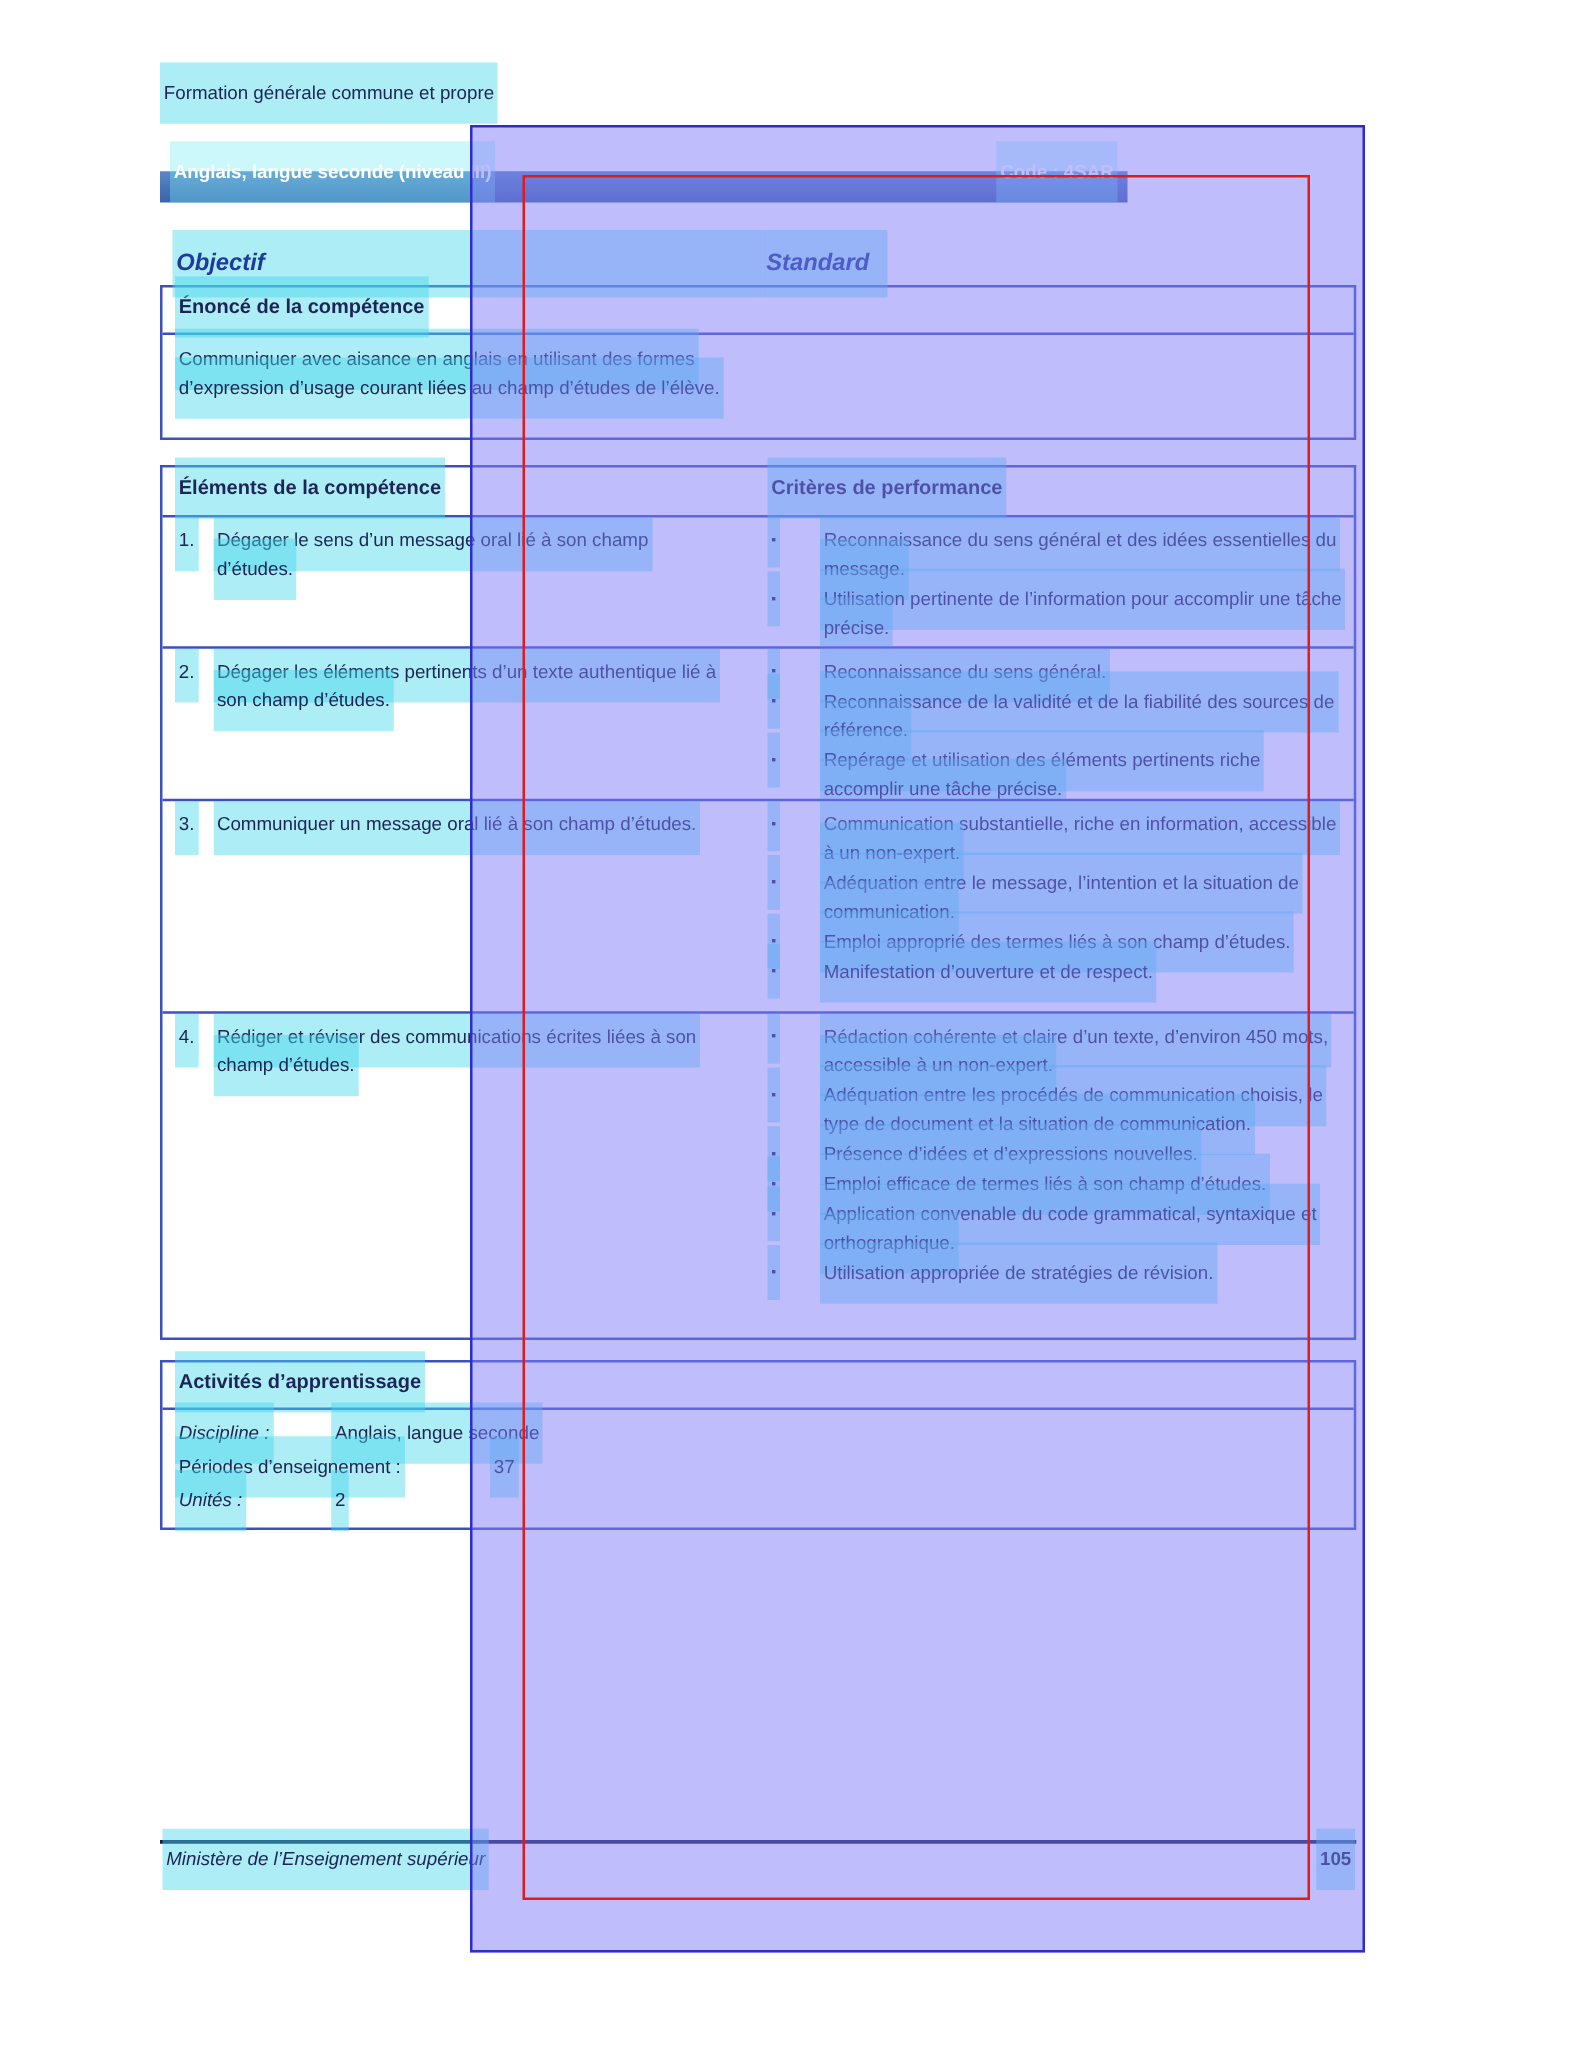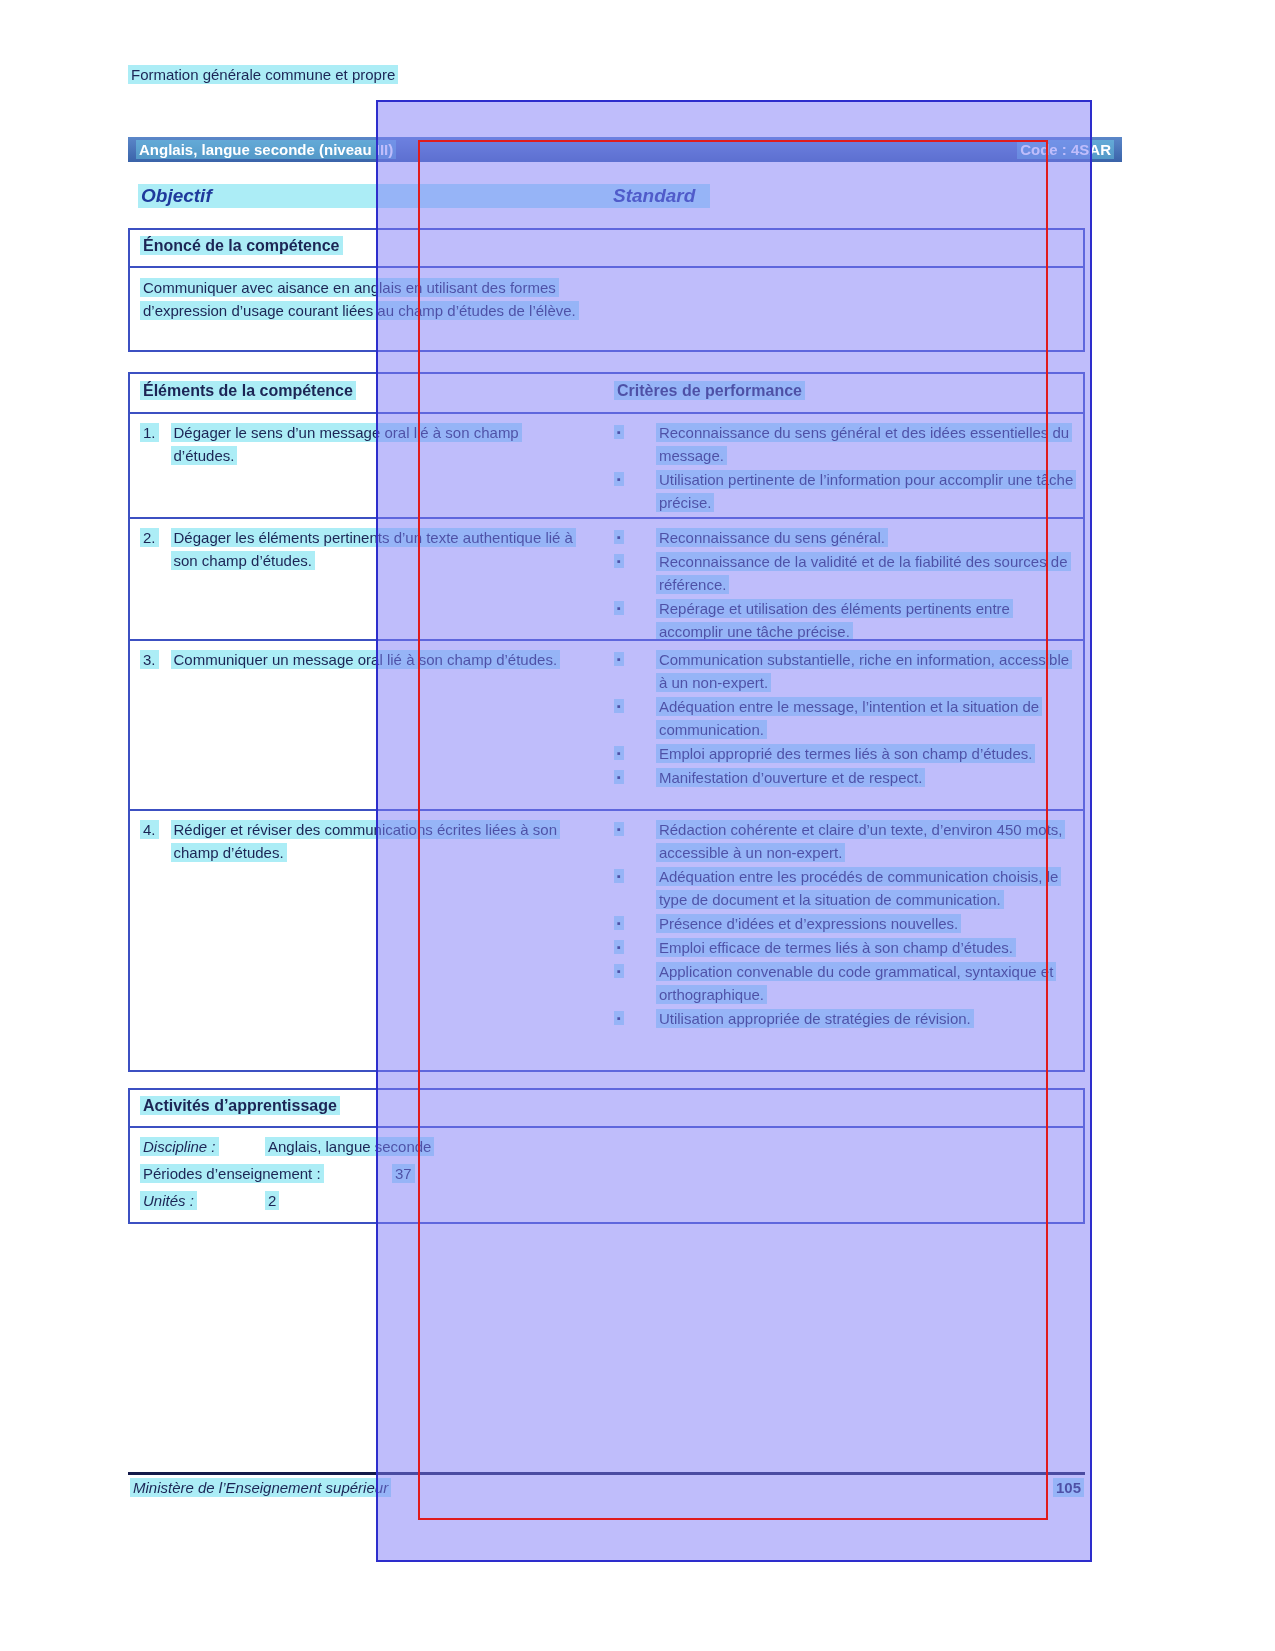--- a/index.html
+++ b/index.html
@@ -7,33 +7,33 @@
   #page {
     position:relative; width:1275px; height:1651px;
     background:#ffffff; overflow:hidden;
     font-family:"Liberation Sans", sans-serif;
     color:#1c2555;
   }
   .abs { position:absolute; }
   .hl {
     background:rgba(72,214,235,.45);
     box-decoration-break:clone; -webkit-box-decoration-break:clone;
-    padding:1px 3px;
+    padding:16px 3px;
   }
   .doc-border { border:2px solid #3c50c2; background:transparent; }
   .txt15 { font-size:15px; line-height:23px; }
 
   
   #top-label { left:128px; top:63px; font-size:15px; }
 
   
   #header-bar {
-    left:128px; top:137px; width:994px; height:25px;
+    left:128px; top:137px; width:774px; height:25px;
     background:linear-gradient(180deg,#5b87c9,#3a63a9);
-    display:flex; align-items:center; justify-content:space-between;
+    display:flex; align-items:flex-end; justify-content:space-between;
     padding:0 8px; color:#ffffff; font-size:15px; font-weight:bold;
   }
   #header-bar .hl { background:rgba(120,235,245,.38); }
 
   
   #col-heads { left:138px; top:184px; width:800px; font-size:19px; font-style:italic; font-weight:bold; color:#203a9c; }
   .objw { display:inline-block; width:472px; }
   .stdw { display:inline-block; width:100px; }
 
   
@@ -140,21 +140,21 @@
         <li>
             <span class="bullet"><span class="hl">▪</span></span>
             <span class="ctext"><span class="hl">Reconnaissance du sens général.</span></span>
           </li>
         <li>
             <span class="bullet"><span class="hl">▪</span></span>
             <span class="ctext"><span class="hl">Reconnaissance de la validité et de la fiabilité des sources de référence.</span></span>
           </li>
         <li>
             <span class="bullet"><span class="hl">▪</span></span>
-            <span class="ctext"><span class="hl">Repérage et utilisation des éléments pertinents entre accomplir une tâche précise.</span></span>
+            <span class="ctext"><span class="hl">Repérage et utilisation des éléments pertinents riche accomplir une tâche précise.</span></span>
           </li>
       </ul>
     </div>
 
     <div class="t2-row txt15" style="height:170px;">
       <div class="cell-left">
         <span class="num"><span class="hl">3.</span></span>
         <span class="eltext"><span class="hl">Communiquer un message oral lié à son champ d’études.</span></span>
       </div>
       <ul class="cell-right">

